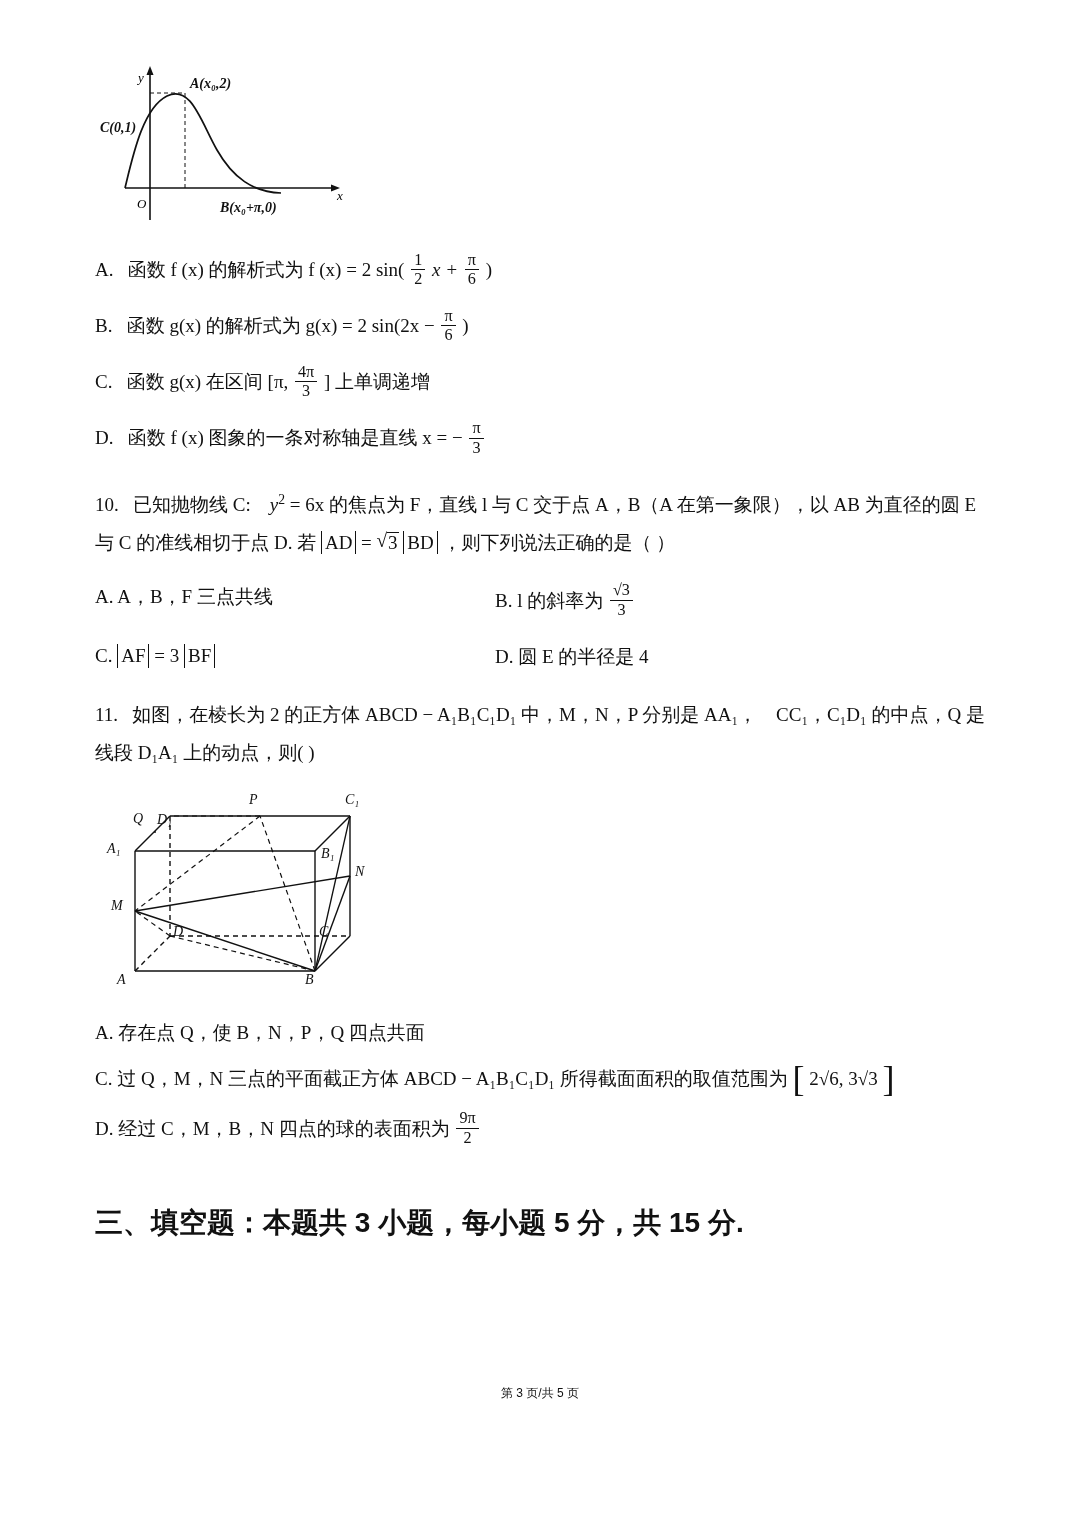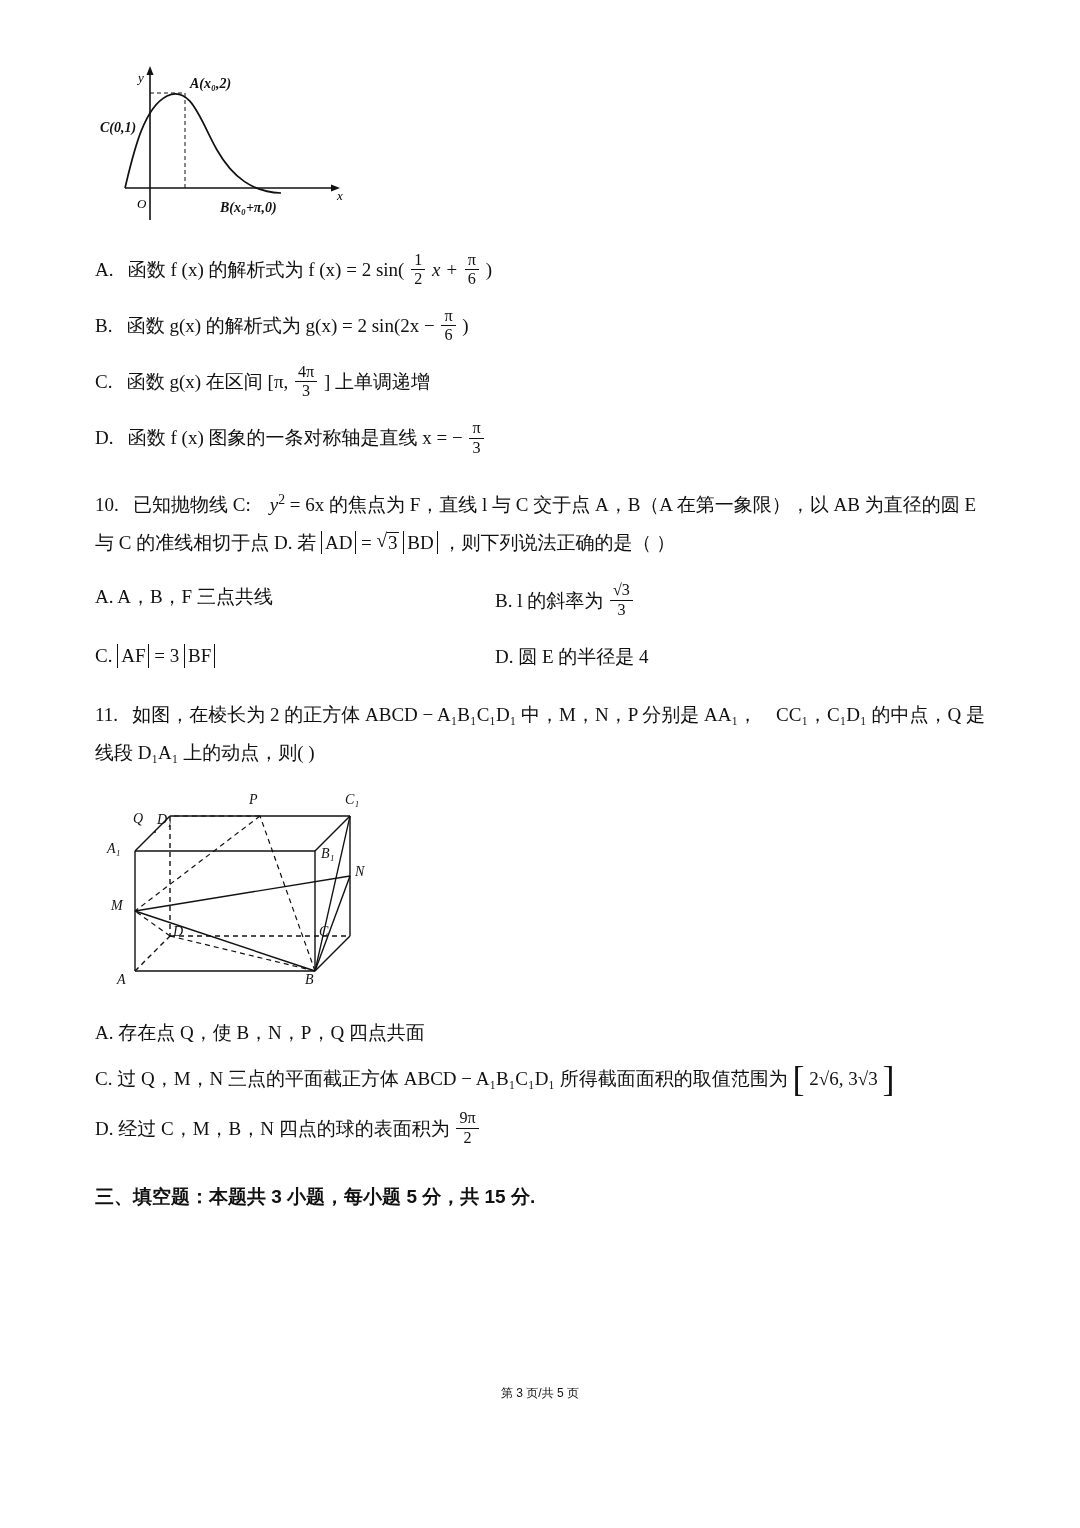--- a/index.html
+++ b/index.html
@@ -90,22 +90,22 @@
     vertical-align:middle;
     font-family:"Liberation Serif",serif;
     line-height:0.7;
     position:relative;
     top:-0.03em;
   }
   .sup{font-size:0.72em;vertical-align:0.5em;}
   .section-title{
     font-family:"Liberation Sans", sans-serif;
     font-weight:bold;
-    font-size:19px;
-    margin-top:34px;
+    font-size:28px;
+    margin-top:54px;
   }
   .footer{
     position:absolute;
     left:0;right:0;
     top:1385px;
     text-align:center;
     font-size:12px;
     font-family:"Liberation Sans", sans-serif;
   }
   .figure2{

